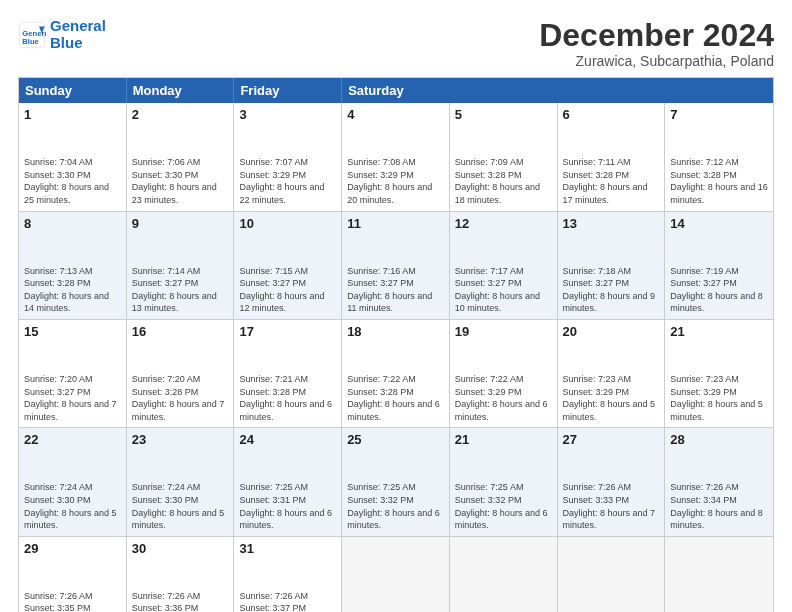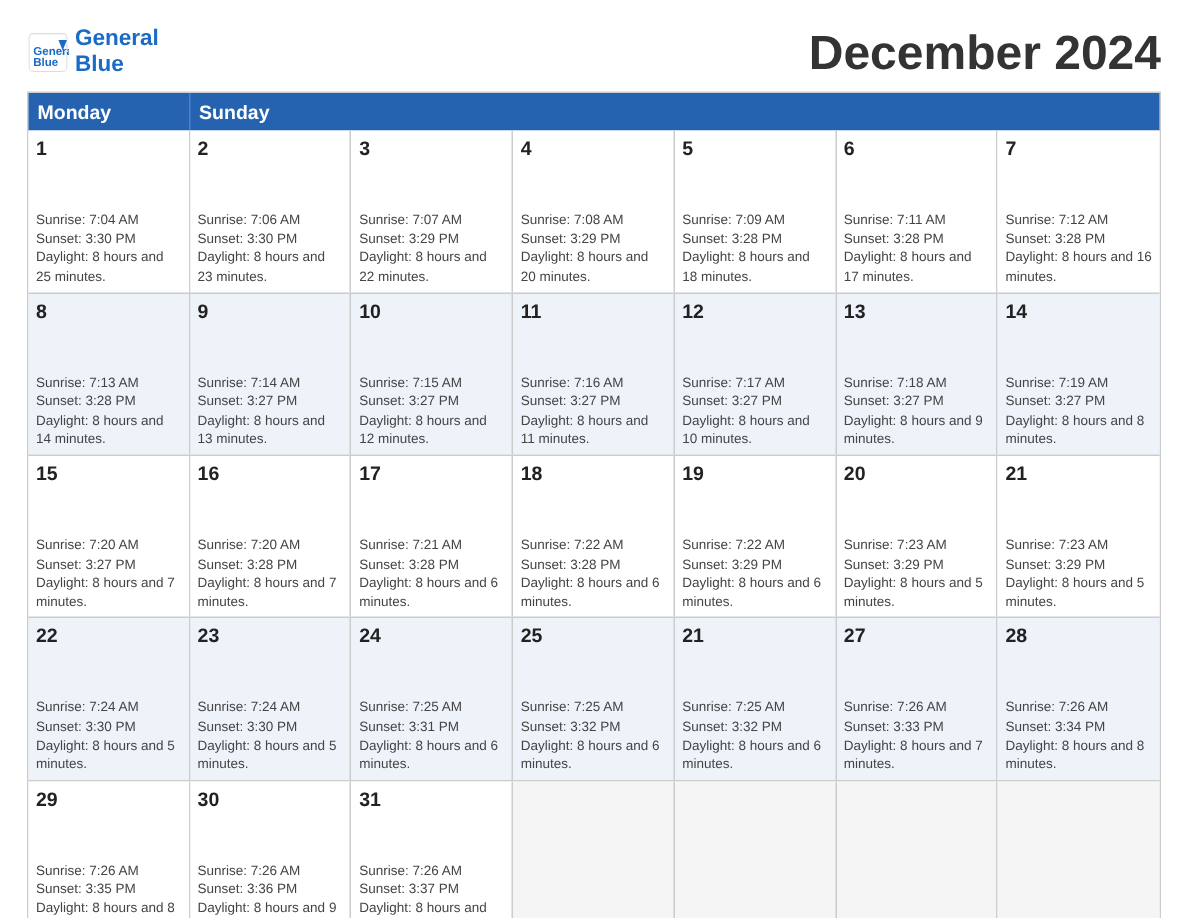--- a/index.html
+++ b/index.html
@@ -124,27 +124,30 @@
         <polygon points="30,8 38,8 34,18" fill="#1a6bc4"></polygon>
       </svg>
       <div>
         <div class="logo-text">
           <span>General</span><br><span>Blue</span>
         </div>
       </div>
     </div>
     <div class="title-block">
       <div class="main-title">December 2024</div>
+      <div class="subtitle">Zurawica, Subcarpathia, Poland</div>
     </div>
   </div>
 
   <div class="calendar">
     <div class="cal-header">
-    <div class="cal-header-cell">Monday</div>
-        <div class="cal-header-cell">Sunday</div>
+    <div class="cal-header-cell">Sunday</div>
+        <div class="cal-header-cell">Monday</div>
+        <div class="cal-header-cell">Friday</div>
+        <div class="cal-header-cell">Saturday</div>
       </div>
     <div class="cal-body">
     <div class="cal-row">
           <div class="cal-cell">
             <span class="day-num">1</span>
             <div class="cell-text">Sunrise: 7:04 AM<br>Sunset: 3:30 PM<br>Daylight: 8 hours and 25 minutes.</div>
           </div>
           <div class="cal-cell">
             <span class="day-num">2</span>
             <div class="cell-text">Sunrise: 7:06 AM<br>Sunset: 3:30 PM<br>Daylight: 8 hours and 23 minutes.</div>

